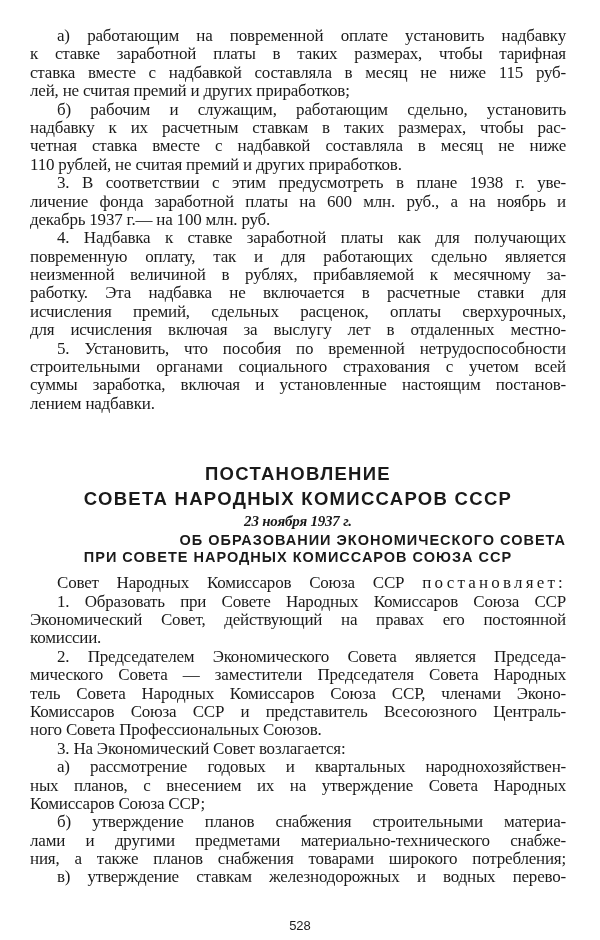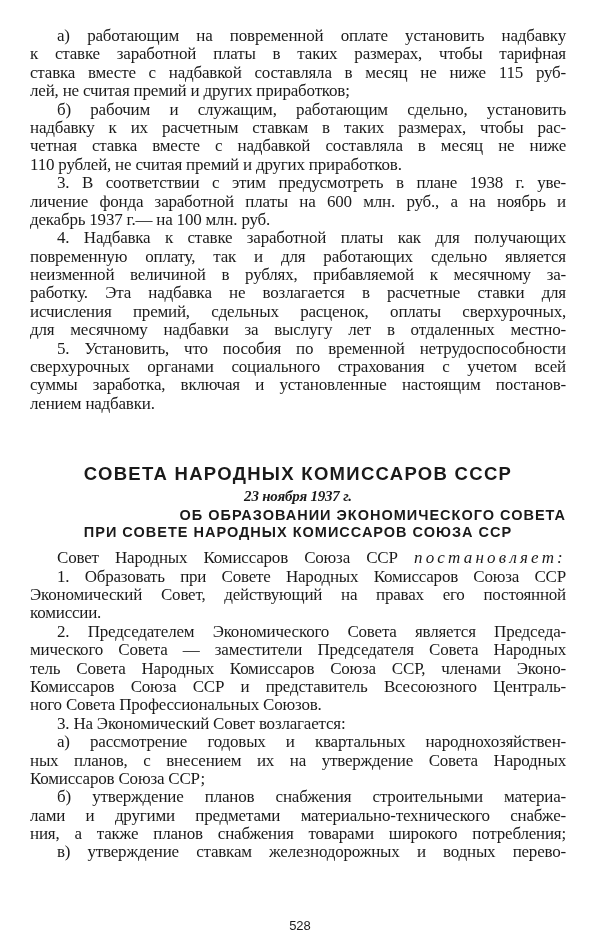--- a/index.html
+++ b/index.html
@@ -7,21 +7,21 @@
   .page { position: absolute; left: 30px; top: 27px; width: 536px; font-family: "Liberation Serif", serif; font-size: 17px; line-height: 18.4px; letter-spacing: -0.2px; }
   .line { display: block; text-align: justify; text-align-last: justify; white-space: nowrap; height: 18.4px; }
   .line.last { text-align-last: left; }
   .ind { padding-left: 27px; }
   .head-block { margin-top: 48px; text-align: center; font-family: "Liberation Sans", sans-serif; font-weight: bold; }
   .h1 { font-size: 18.5px; letter-spacing: 1.3px; line-height: 25px; }
   .date { font-family: "Liberation Serif", serif; font-style: italic; font-weight: bold; font-size: 15px; line-height: 22px; margin-top: -1px; }
   .h2 { font-size: 14.5px; letter-spacing: 1px; line-height: 17px; }
   .h2.first { margin-top: 0; text-align: right; }
   .body2 { margin-top: 8px; }
-  .spaced { letter-spacing: 3.2px; font-style: italic; }
+  .spaced { letter-spacing: 3.2px; }
   .pagenum { position: absolute; left: 0; width: 600px; top: 918px; text-align: center; font-family: "Liberation Sans Narrow", "Liberation Sans", sans-serif; font-size: 13px; }
 </style>
 </head>
 <body>
 
 <div class="page">
   <div id="sec1">
       <span class="line ind">а) работающим на повременной оплате установить надбавку</span>
       <span class="line">к ставке заработной платы в таких размерах, чтобы тарифная</span>
       <span class="line">ставка вместе с надбавкой составляла в месяц не ниже 115 руб-</span>
@@ -29,30 +29,31 @@
       <span class="line ind">б) рабочим и служащим, работающим сдельно, установить</span>
       <span class="line">надбавку к их расчетным ставкам в таких размерах, чтобы рас-</span>
       <span class="line">четная ставка вместе с надбавкой составляла в месяц не ниже</span>
       <span class="line last">110 рублей, не считая премий и других приработков.</span>
       <span class="line ind">3. В соответствии с этим предусмотреть в плане 1938 г. уве-</span>
       <span class="line">личение фонда заработной платы на 600 млн. руб., а на ноябрь и</span>
       <span class="line last">декабрь 1937 г.— на 100 млн. руб.</span>
       <span class="line ind">4. Надбавка к ставке заработной платы как для получающих</span>
       <span class="line">повременную оплату, так и для работающих сдельно является</span>
       <span class="line">неизменной величиной в рублях, прибавляемой к месячному за-</span>
-      <span class="line">работку. Эта надбавка не возлагается в расчетные ставки для</span>
+      <span class="line">работку. Эта надбавка не включается в расчетные ставки для</span>
       <span class="line">исчисления премий, сдельных расценок, оплаты сверхурочных,</span>
-      <span class="line">для месячному надбавки за выслугу лет в отдаленных местно-</span>
+      <span class="line">для исчисления включая за выслугу лет в отдаленных местно-</span>
       <span class="line ind">5. Установить, что пособия по временной нетрудоспособности</span>
-      <span class="line">сверхурочных органами социального страхования с учетом всей</span>
+      <span class="line">строительными органами социального страхования с учетом всей</span>
       <span class="line">суммы заработка, включая и установленные настоящим постанов-</span>
       <span class="line last">лением надбавки.</span>
     </div>
 
   <div class="head-block">
+    <div class="h1">ПОСТАНОВЛЕНИЕ</div>
     <div class="h1">СОВЕТА НАРОДНЫХ КОМИССАРОВ СССР</div>
     <div class="date">23 ноября 1937 г.</div>
     <div class="h2 first">ОБ ОБРАЗОВАНИИ ЭКОНОМИЧЕСКОГО СОВЕТА</div>
     <div class="h2">ПРИ СОВЕТЕ НАРОДНЫХ КОМИССАРОВ СОЮЗА ССР</div>
   </div>
 
   <div class="body2">
     <span class="line ind"><span>Совет Народных Комиссаров Союза ССР</span> <span class="spaced">постановляет:</span></span>
     <div id="sec2">
         <span class="line ind">1. Образовать при Совете Народных Комиссаров Союза ССР</span>

